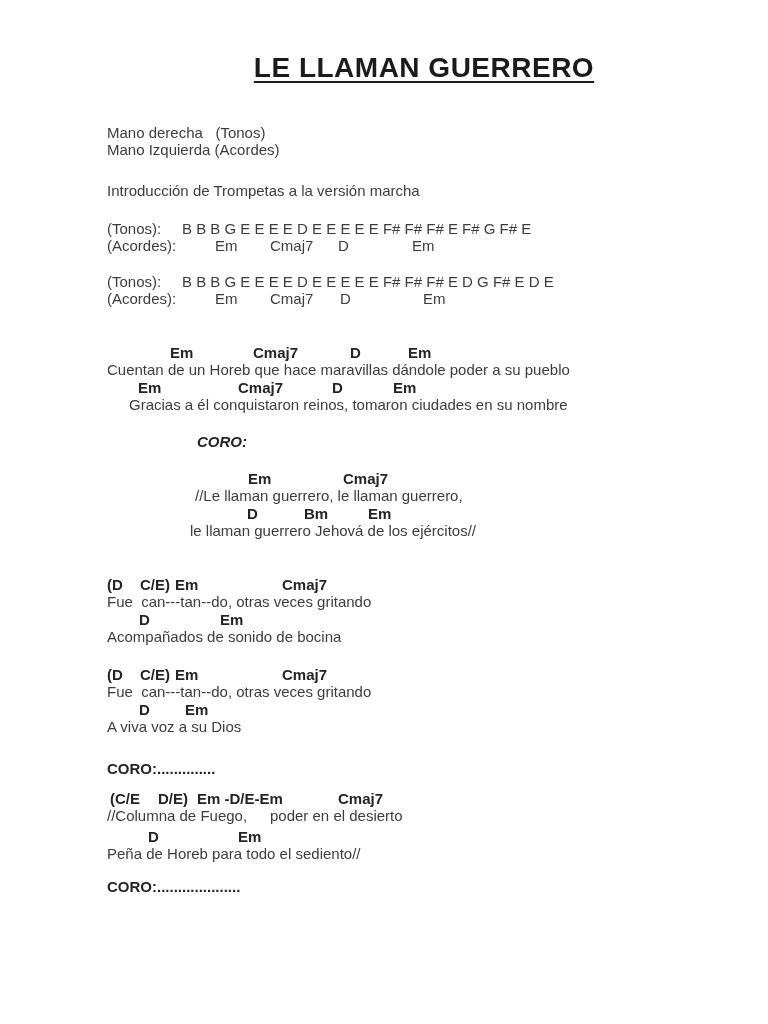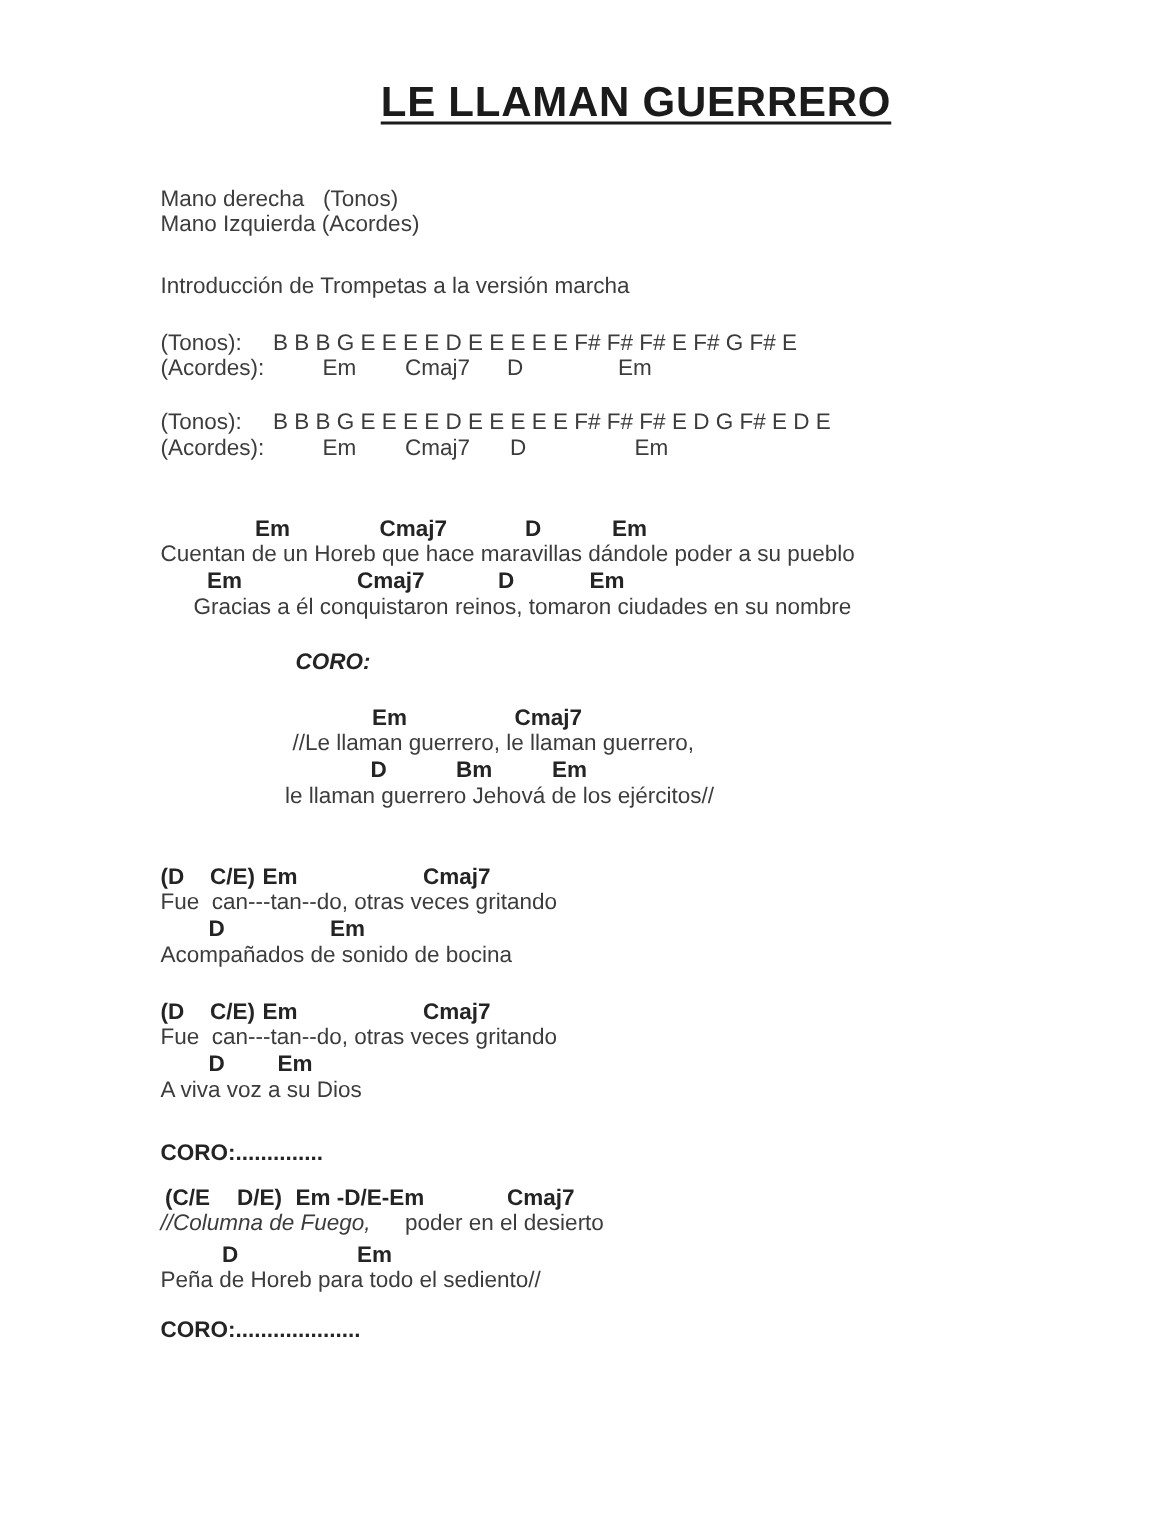--- a/index.html
+++ b/index.html
@@ -137,21 +137,21 @@
       <div class="line" style="top: 760px; text-align: right;">
         <span class="seg bold" style="left: 107px;">CORO:..............</span>
       </div>
       <div class="line" style="top: 790px;">
         <span class="seg bold" style="left: 110px;">(C/E</span>
         <span class="seg bold" style="left: 158px;">D/E)</span>
         <span class="seg bold" style="left: 197px;">Em -D/E-Em</span>
         <span class="seg bold" style="left: 338px;">Cmaj7</span>
       </div>
       <div class="line" style="top: 807px;">
-        <span class="seg" style="left: 107px; font-style: italic;">//Columna de Fuego,</span>
+        <span class="seg" style="left: 107px;">//Columna de Fuego,</span>
         <span class="seg" style="left: 270px;">poder en el desierto</span>
       </div>
       <div class="line" style="top: 828px;">
         <span class="seg bold" style="left: 148px;">D</span>
         <span class="seg bold" style="left: 238px;">Em</span>
       </div>
       <div class="line" style="top: 845px;">
         <span class="seg" style="left: 107px;">Peña de Horeb para todo el sediento//</span>
       </div>
       <div class="line" style="top: 878px;">

